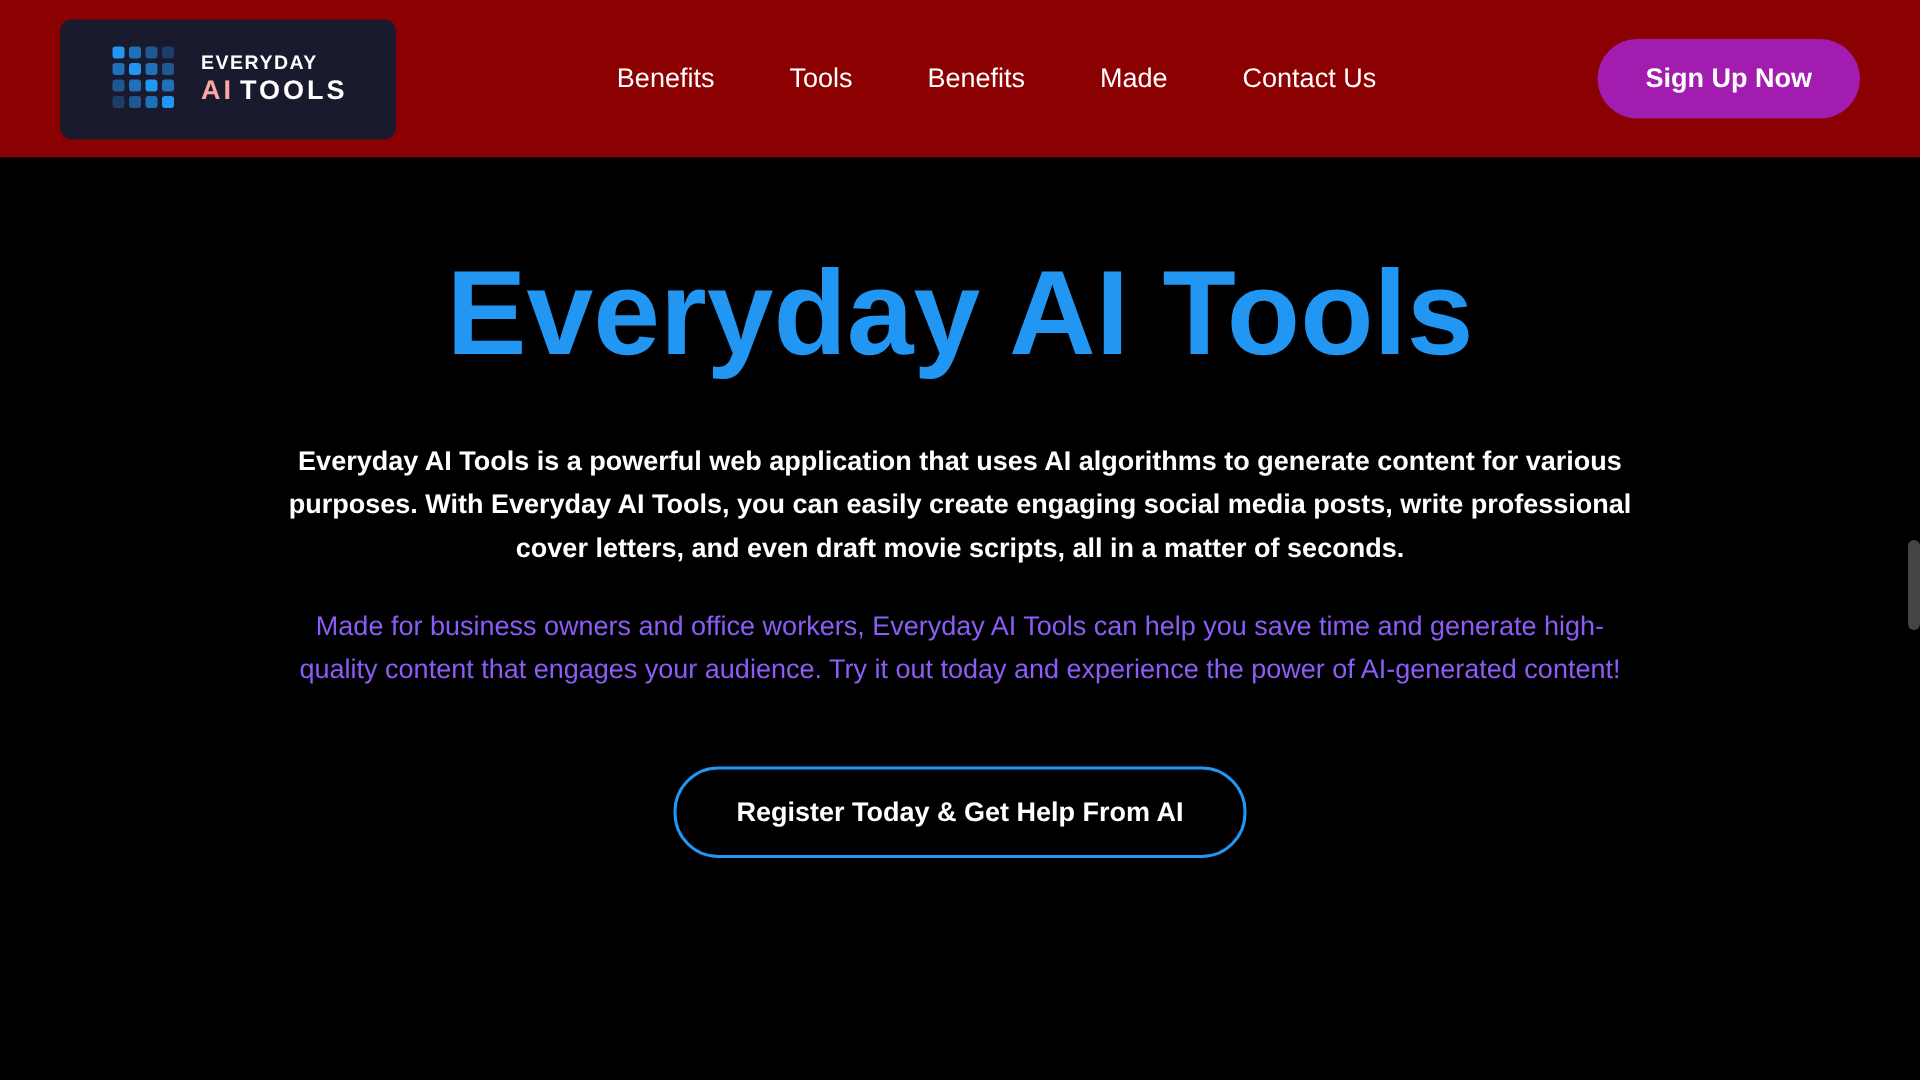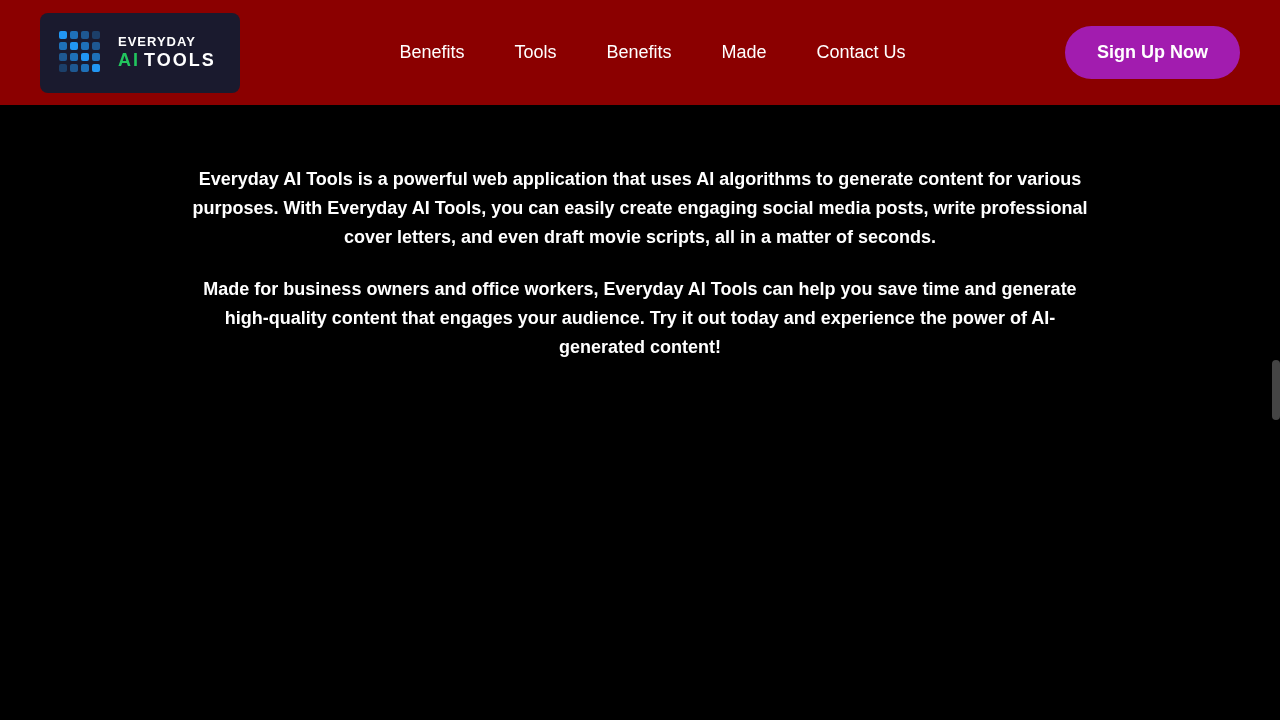--- a/index.html
+++ b/index.html
@@ -25,21 +25,21 @@
       justify-content: space-between;
       padding: 0 40px;
       height: 105px;
     }
 
     .logo-container {
       display: flex;
       align-items: center;
       background-color: #1a1a2e;
       border-radius: 8px;
-      padding: 10px 16px;
+      padding: 10px 32px;
       gap: 12px;
       min-width: 200px;
       height: 80px;
     }
 
     .logo-icon {
       width: 50px;
       height: 50px;
       flex-shrink: 0;
     }
@@ -53,21 +53,21 @@
     .logo-text-everyday {
       font-size: 13px;
       font-weight: 700;
       color: #fff;
       letter-spacing: 1px;
     }
 
     .logo-text-ai {
       font-size: 18px;
       font-weight: 900;
-      color: #22c55e;
+      color: #fca5a5;
       letter-spacing: 2px;
     }
 
     .logo-text-tools {
       font-size: 18px;
       font-weight: 900;
       color: #fff;
       letter-spacing: 2px;
     }
 
@@ -123,23 +123,23 @@
     .hero-description {
       color: #fff;
       font-size: 18px;
       font-weight: 600;
       line-height: 1.6;
       max-width: 900px;
       margin: 0 auto 24px;
     }
 
     .hero-description-2 {
-      color: #ffffff;
-      font-size: 18px;
-      font-weight: 700;
+      color: #8b5cf6;
+      font-size: 18px;
+      font-weight: 400;
       line-height: 1.6;
       max-width: 900px;
       margin: 0 auto 50px;
     }
 
     .register-btn {
       background-color: transparent;
       color: #fff;
       border: 2px solid #2196F3;
       border-radius: 30px;
@@ -199,19 +199,21 @@
     <li><a href="#">Tools</a></li>
     <li><a href="#">Benefits</a></li>
     <li><a href="#">Made</a></li>
     <li><a href="#">Contact Us</a></li>
   </ul>
 
   <button class="signup-btn">Sign Up Now</button>
 </nav>
 
 <section class="hero">
+  <h1 class="hero-title">Everyday AI Tools</h1>
 
   <p class="hero-description">Everyday AI Tools is a powerful web application that uses AI algorithms to generate content for various purposes. With Everyday AI Tools, you can easily create engaging social media posts, write professional cover letters, and even draft movie scripts, all in a matter of seconds.</p>
   <p class="hero-description-2">Made for business owners and office workers, Everyday AI Tools can help you save time and generate high-quality content that engages your audience. Try it out today and experience the power of AI-generated content!</p>
 
+  <button class="register-btn">Register Today &amp; Get Help From AI</button>
 </section>
 
 <div class="scrollbar-hint"></div>
 
 </body></html>

